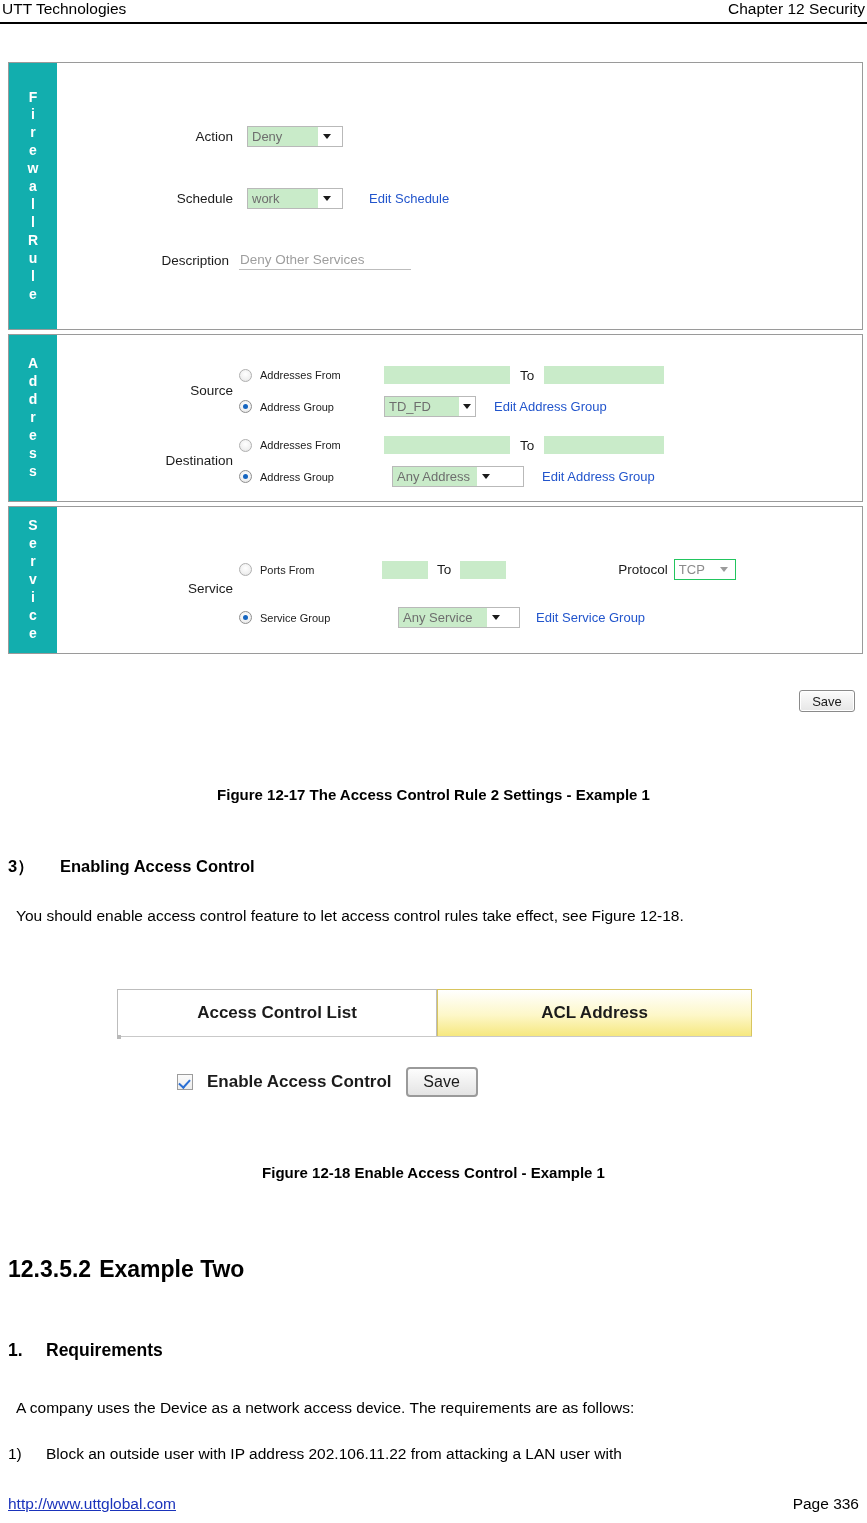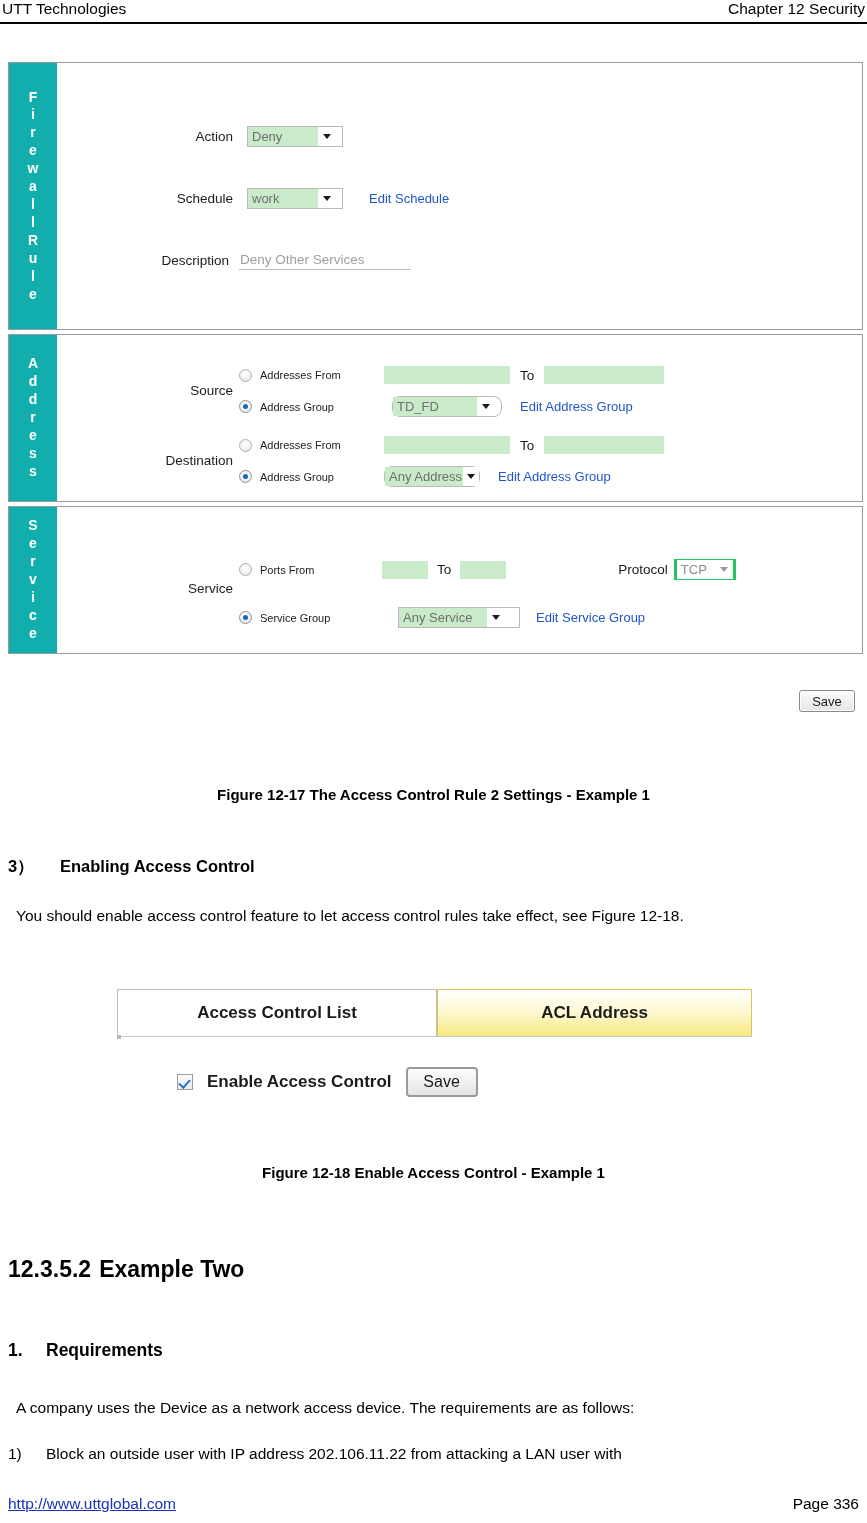--- a/index.html
+++ b/index.html
@@ -109,21 +109,21 @@
   }
   .caret-tri {
     width: 0; height: 0;
     border-left: 4.5px solid transparent;
     border-right: 4.5px solid transparent;
     border-top: 5px solid #1a1a1a;
   }
   .caret-tri.light { border-top-color: #9b9b9b; }
 
   
-  .sel.plain { background:#fff; border:3px solid #22c55e; }
+  .sel.plain { background:#fff; border:1px solid #22c55e; }
   .sel.plain .sel-val { background: #ffffff; color:#8b8b8b; }
 
   
   .ginput {
     background: #c9ebc9;
     height: 18px;
     border: none;
     display: inline-block;
   }
 
@@ -403,21 +403,21 @@
         <span class="radio"></span>
         <span class="rlabel" style="margin-left:8px; width:112px;">Addresses From</span>
         <span class="ginput" style="margin-left:12px; width:126px;"></span>
         <span class="to-lbl" style="margin-left:10px;">To</span>
         <span class="ginput" style="margin-left:10px; width:120px;"></span>
       </div>
 
       <div class="row" style="left:182px; top:61px;">
         <span class="radio on"></span>
         <span class="rlabel" style="margin-left:8px; width:112px;">Address Group</span>
-        <span class="sel" style="margin-left:20px; width:110px;border-radius:8px;">
+        <span class="sel" style="margin-left:12px; width:92px;">
           <span class="sel-val" style="width:84px;">TD_FD</span>
           <span class="caret">
               <i class="caret-tri"></i>
             </span>
         </span>
         <a class="link" style="margin-left:18px;" href="#">Edit Address Group</a>
       </div>
 
       <div class="row" style="left:0; top:118px; width:176px; justify-content:flex-end;">
         <div class="lbl">Destination</div>
@@ -427,21 +427,21 @@
         <span class="radio"></span>
         <span class="rlabel" style="margin-left:8px; width:112px;">Addresses From</span>
         <span class="ginput" style="margin-left:12px; width:126px;"></span>
         <span class="to-lbl" style="margin-left:10px;">To</span>
         <span class="ginput" style="margin-left:10px; width:120px;"></span>
       </div>
 
       <div class="row" style="left:182px; top:131px;">
         <span class="radio on"></span>
         <span class="rlabel" style="margin-left:8px; width:112px;">Address Group</span>
-        <span class="sel" style="margin-left:12px; width:96px;border-radius:8px;">
+        <span class="sel" style="margin-left:20px; width:132px;">
           <span class="sel-val" style="width:84px;">Any Address</span>
           <span class="caret">
               <i class="caret-tri"></i>
             </span>
         </span>
         <a class="link" style="margin-left:18px;" href="#">Edit Address Group</a>
       </div>
 
     </div>
   </div>

